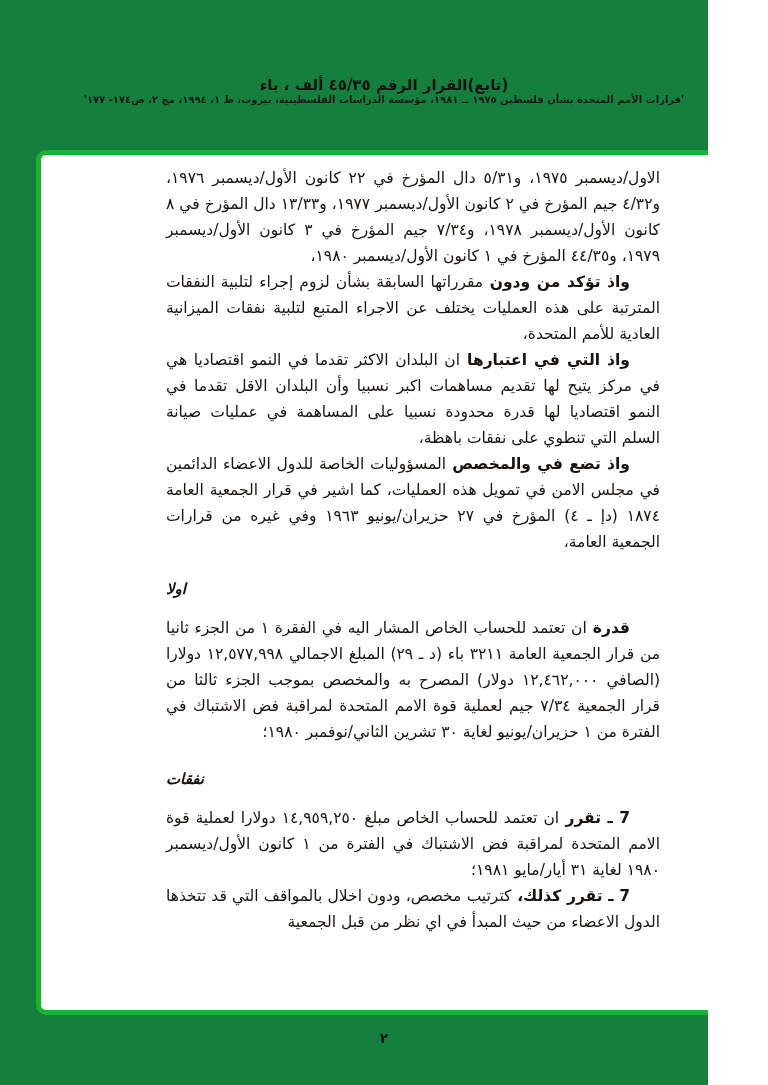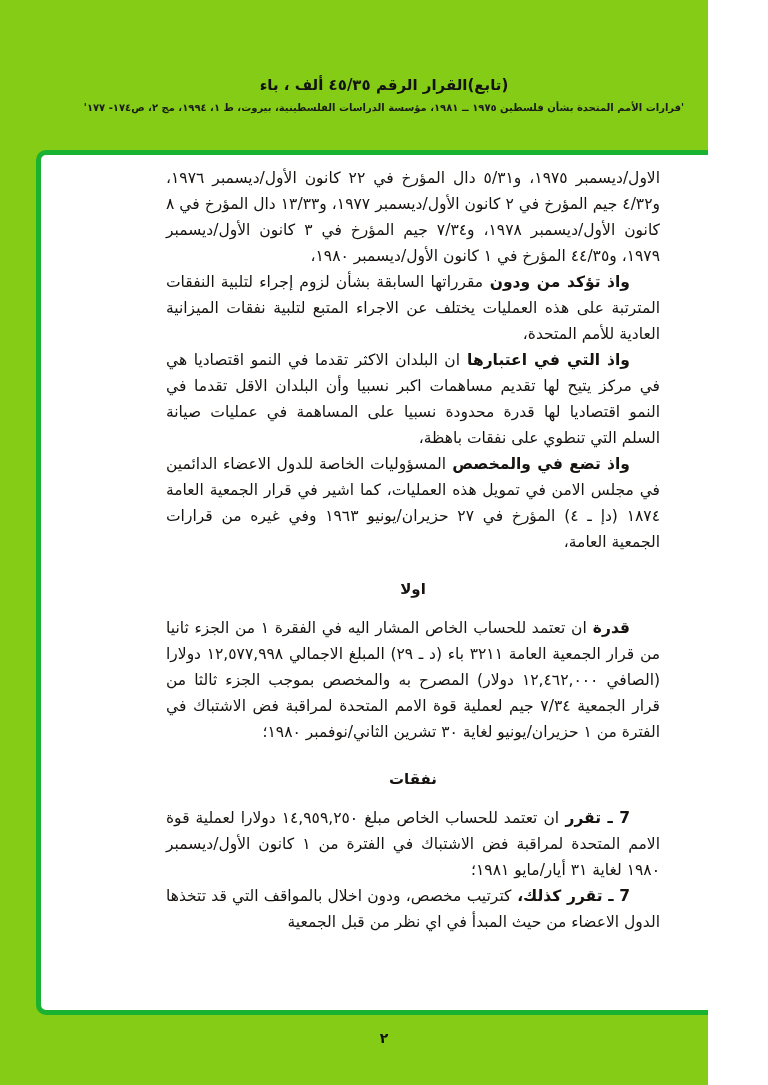--- a/index.html
+++ b/index.html
@@ -6,42 +6,42 @@
     margin: 0;
     padding: 0;
     background: #ffffff;
     font-family: "DejaVu Sans", sans-serif;
     color: #171310;
   }
   .page {
     position: relative;
     width: 708px;
     height: 1085px;
-    background: #84cc16;
+    background: #15803d;
     overflow: hidden;
   }
   .header {
     position: absolute;
     top: 76px;
     left: 0;
     width: 768px;
     text-align: center;
   }
   .title {
     direction: rtl;
     font-weight: bold;
     font-size: 15px;
     letter-spacing: 0.2px;
     color: #121212;
   }
   .citation {
     direction: rtl;
     font-weight: bold;
     font-size: 10px;
-    margin-top: 8px;
+    margin-top: 0;
     color: #1a1a1a;
     white-space: nowrap;
   }
   .frame {
     position: absolute;
     left: 36px;
     top: 150px;
     width: 691px;
     height: 865px;
     box-sizing: border-box;
@@ -64,25 +64,26 @@
     margin: 0;
     text-indent: 30px;
   }
   .para.no-indent {
     text-indent: 0;
   }
   .lead {
     font-weight: bold;
   }
   .sec-heading {
-    text-align: center;
+    text-align: left;
     font-weight: bold;
     font-size: 15px;
     margin: 21px 0 13px 0;
     text-indent: 0;
+    font-style: italic;
   }
   .pagenum {
     position: absolute;
     top: 1030px;
     left: 0;
     width: 768px;
     text-align: center;
     font-weight: bold;
     font-size: 14px;
     color: #111;

